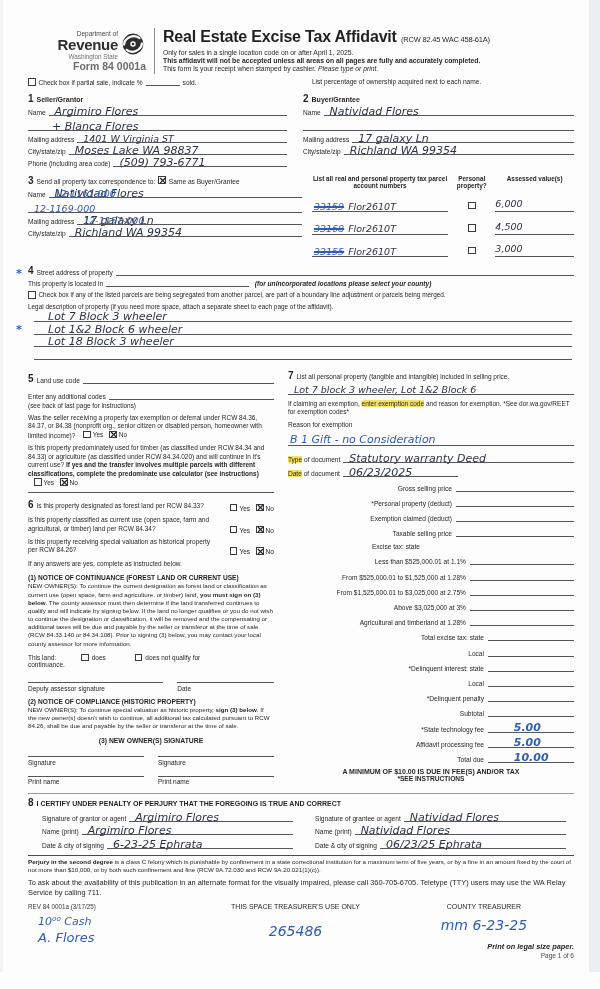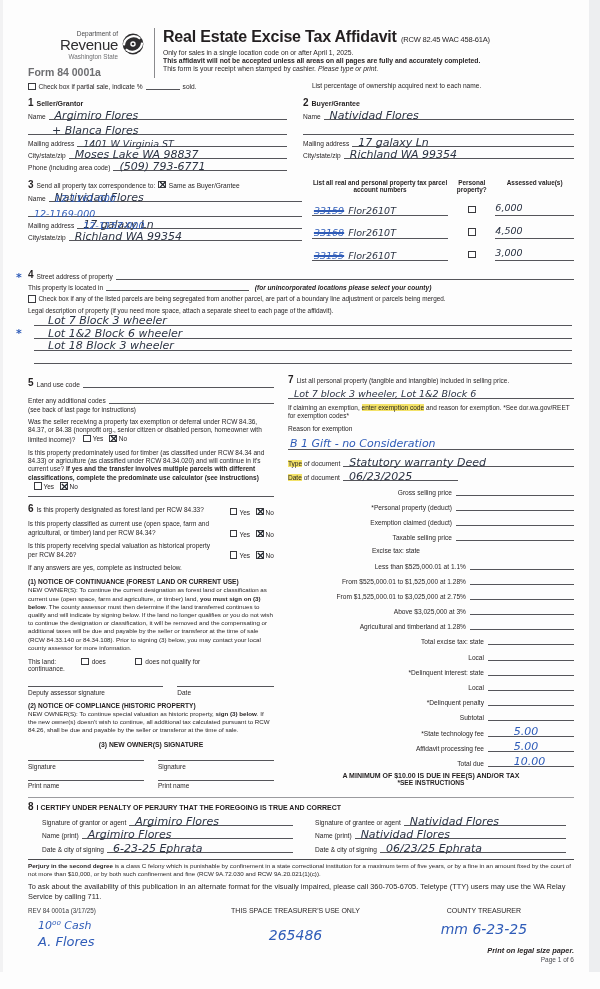--- a/index.html
+++ b/index.html
@@ -11,24 +11,24 @@
   .scan-edge-right { position:absolute; right:0; top:0; width:11px; height:972px; background:#edeef0; }
   .scan-edge-left  { position:absolute; left:0; top:0; width:3px; height:972px; background:#f2f2f3; }
   .content { position:relative; padding:26px 26px 0 28px; }
 
   
   .header { display:flex; align-items:stretch; }
   .logo-block { width:118px; flex:none; padding-top:4px; }
   .logo-row { display:flex; align-items:flex-start; justify-content:flex-end; }
   .logo-text { text-align:right; margin-right:2px; }
   .dept { font-size:6.5px; color:#4a4a4c; }
-  .revenue { font-size:15px; font-weight:normal; color:#2e2d2f; letter-spacing:-0.3px; margin-top:-1px;}
+  .revenue { font-size:15px; font-weight:bold; color:#2e2d2f; letter-spacing:-0.3px; margin-top:-1px;}
   .wastate { font-size:6.3px; color:#6d6e71; margin-top:0px; }
   .logo-mark { width:26px; height:26px; flex:none; margin-top:1px;}
-  .form-num { font-size:10.5px; font-weight:bold; color:#6d6e71; margin-top:6px; text-align:left; }
+  .form-num { font-size:10.5px; font-weight:bold; color:#6d6e71; text-align:right; }
   .vline { width:1px; background:#8a8a8d; margin:2px 8px 0 8px; }
   .title-block { flex:1; padding-top:2px; }
   .title-line { font-size:16px; font-weight:bold; color:#231f20; letter-spacing:-0.2px; }
   .title-rcw { font-size:7.5px; font-weight:normal; }
   .hdr-note { font-size:6.8px; margin-top:2.5px; line-height:1.25; }
   .hdr-note b { font-weight:bold; }
   .hdr-note .em { font-style:italic; }
 
   
   .tiny { font-size:6.4px; }
@@ -94,21 +94,21 @@
   .landq .cb { margin:0 3px; }
   .sig2 { display:flex; gap:14px; margin-top:14px; }
   .sig2 .sig-cell { flex:1; }
   .sig-rule { border-top:0.9px solid #55555a; }
   .sig-cap { font-size:6.5px; margin-top:1.5px; }
   .center-bold { text-align:center; font-weight:bold; font-size:6.8px; margin-top:7px; }
 
   
   .taxrow { display:flex; justify-content:flex-end; align-items:flex-end; margin-top:6.2px; }
   .taxrow .tlabel { font-size:6.6px; white-space:nowrap; }
-  .tfill { border-bottom:0.9px solid #55555a; margin-left:4px; position:relative; height:9px; }
+  .tfill { border-bottom:0.9px solid #55555a; margin-left:4px; position:relative; height:9px;font-weight:bold; }
   .tfill .hw { position:absolute; left:30%; bottom:-1px; }
   .w1 { width:118px; } .w2 { width:104px; } .w3 { width:86px; }
   .tax-header { text-align:center; font-size:6.6px; margin-top:6px; padding-right:70px;}
   .min-note { text-align:center; font-weight:bold; font-size:7px; margin-top:5px; }
   .min-note2 { text-align:center; font-size:6.6px; font-weight:bold;}
 
   
   .s8 { margin-top:8px; border-top:0.9px solid #9a9a9e; padding-top:3px;}
   .s8-head { font-size:7px; font-weight:bold; }
   .s8-cols { display:flex; }

